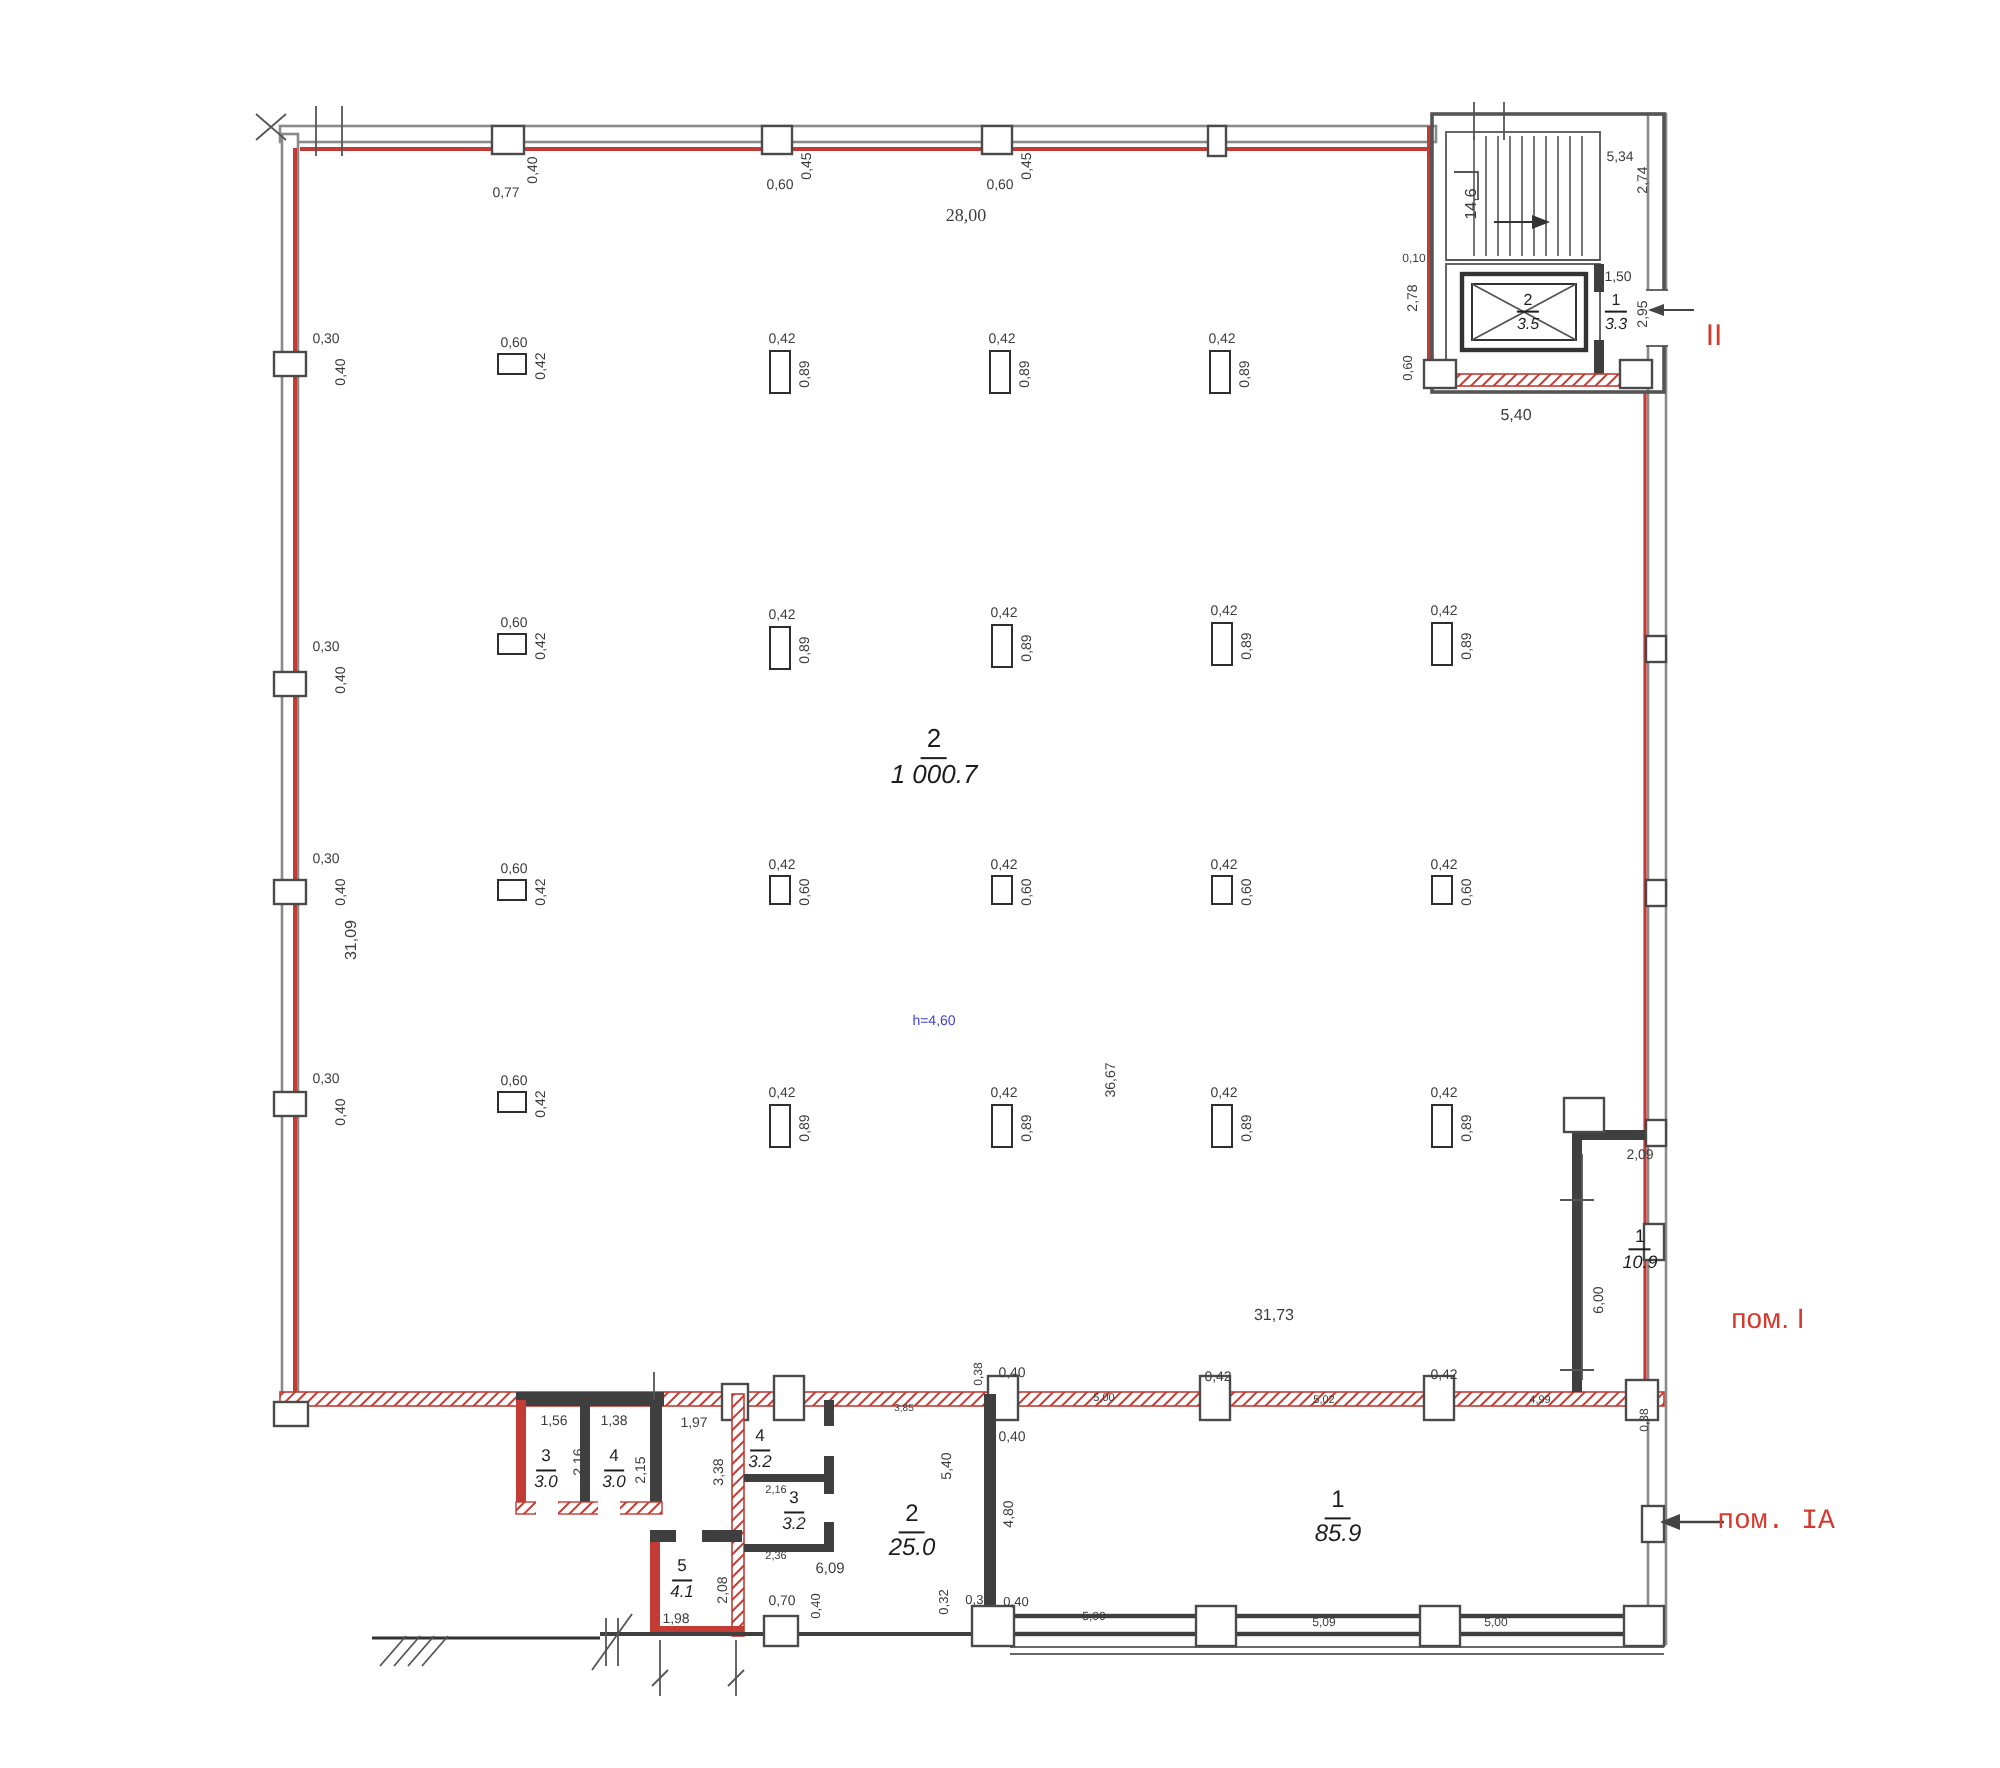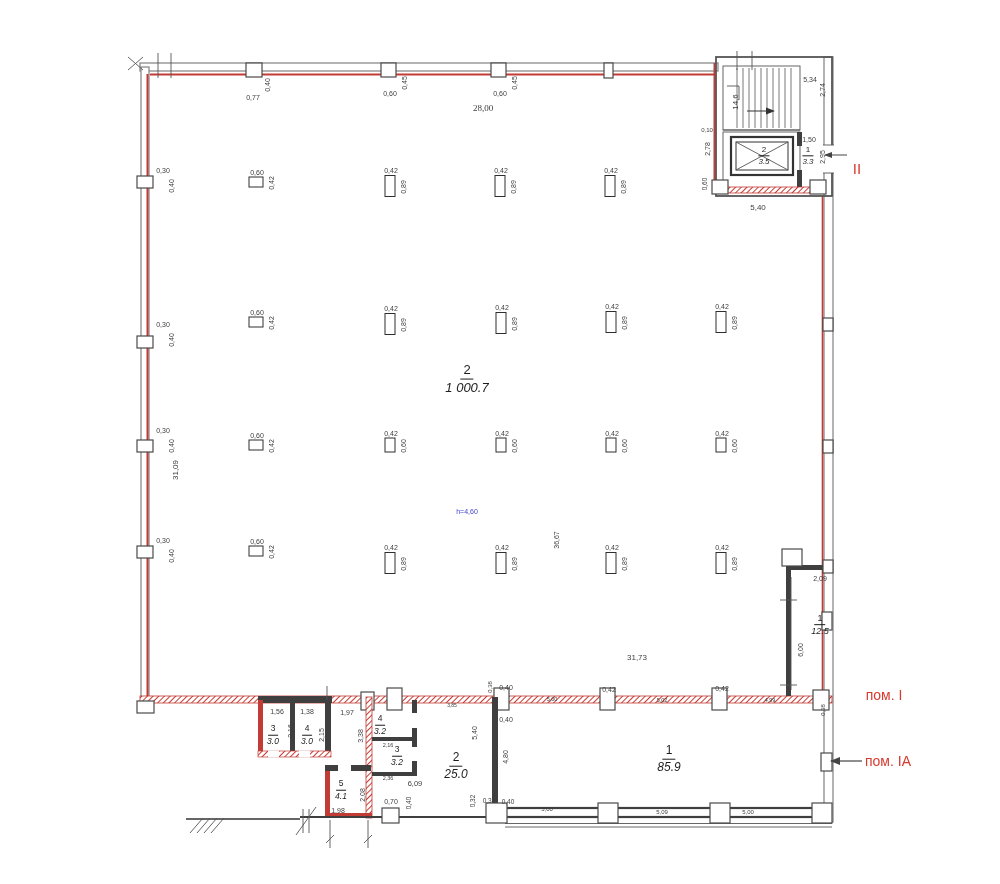--- a/index.html
+++ b/index.html
@@ -235,21 +235,21 @@
       <span class="dim" style="left: 508px; top: 802px; font-size: 6.5px;">0,40</span>
       <span class="dim" style="left: 506px; top: 719px; font-size: 7px;">0,40</span>
       <span class="dim rot" style="left: 505px; top: 757px; font-size: 7px;">4,80</span>
       <span class="dim" style="left: 547px; top: 809px; font-size: 6px;">5,00</span>
       <span class="dim" style="left: 662px; top: 812px; font-size: 6px;">5,09</span>
       <span class="dim" style="left: 748px; top: 812px; font-size: 6px;">5,00</span>
       <span class="dim rot" style="left: 823px; top: 710px; font-size: 6px;">0,38</span>
       <div class="room" style="left: 467px; top: 379px; font-size: 13px;"><span class="num">2</span><span class="area">1 000.7</span></div>
       <div class="room" style="left: 764px; top: 156px; font-size: 8px;"><span class="num">2</span><span class="area">3.5</span></div>
       <div class="room" style="left: 808px; top: 156px; font-size: 8px;"><span class="num">1</span><span class="area">3.3</span></div>
-      <div class="room" style="left: 820px; top: 625px; font-size: 9px;"><span class="num">1</span><span class="area">12.5</span></div>
+      <div class="room" style="left: 820px; top: 625px; font-size: 9px;"><span class="num">1</span><span class="area">10.9</span></div>
       <div class="room" style="left: 669px; top: 759px; font-size: 12px;"><span class="num">1</span><span class="area">85.9</span></div>
       <div class="room" style="left: 456px; top: 766px; font-size: 12px;"><span class="num">2</span><span class="area">25.0</span></div>
       <div class="room" style="left: 273px; top: 735px; font-size: 8.5px;"><span class="num">3</span><span class="area">3.0</span></div>
       <div class="room" style="left: 307px; top: 735px; font-size: 8.5px;"><span class="num">4</span><span class="area">3.0</span></div>
       <div class="room" style="left: 380px; top: 725px; font-size: 8.5px;"><span class="num">4</span><span class="area">3.2</span></div>
       <div class="room" style="left: 397px; top: 756px; font-size: 8.5px;"><span class="num">3</span><span class="area">3.2</span></div>
       <div class="room" style="left: 341px; top: 790px; font-size: 8.5px;"><span class="num">5</span><span class="area">4.1</span></div>
       <div class="colbox" style="left: 256px; top: 182px; width: 13px; height: 9px;"></div>
       <span class="dim" style="left: 257px; top: 171.5px; font-size: 7px;">0,60</span>
       <span class="dim rot" style="left: 270.5px; top: 183px; font-size: 7px;">0,42</span>
@@ -301,17 +301,17 @@
       <div class="colbox" style="left: 501px; top: 563px; width: 9px; height: 20px;"></div>
       <span class="dim" style="left: 502px; top: 547px; font-size: 7px;">0,42</span>
       <span class="dim rot" style="left: 513.5px; top: 564px; font-size: 7px;">0,89</span>
       <div class="colbox" style="left: 611px; top: 563px; width: 9px; height: 20px;"></div>
       <span class="dim" style="left: 612px; top: 547px; font-size: 7px;">0,42</span>
       <span class="dim rot" style="left: 623.5px; top: 564px; font-size: 7px;">0,89</span>
       <div class="colbox" style="left: 721px; top: 563px; width: 9px; height: 20px;"></div>
       <span class="dim" style="left: 722px; top: 547px; font-size: 7px;">0,42</span>
       <span class="dim rot" style="left: 733.5px; top: 564px; font-size: 7px;">0,89</span>
       <span class="redlab" style="left: 857px; top: 168px; font-size: 15px;">II</span>
-      <span class="redlab" style="left: 884px; top: 659px; font-size: 14px; margin-top: 36px;">пом. I</span>
-      <span class="redlab" style="left: 888px; top: 761px; font-size: 14px;">пом. IА</span>
+      <span class="redlab" style="left: 884px; top: 659px; font-size: 14px;">пом. I</span>
+      <span class="redlab" style="left: 888px; top: 761px; font-size: 14px; font-family: Liberation Mono, monospace;">пом. IА</span>
       <span class="bluenote" style="left: 467px; top: 511px; font-size: 7px; color: rgb(67, 67, 207);">h=4,60</span>
     </div>
 </div>
 
 </body></html>

